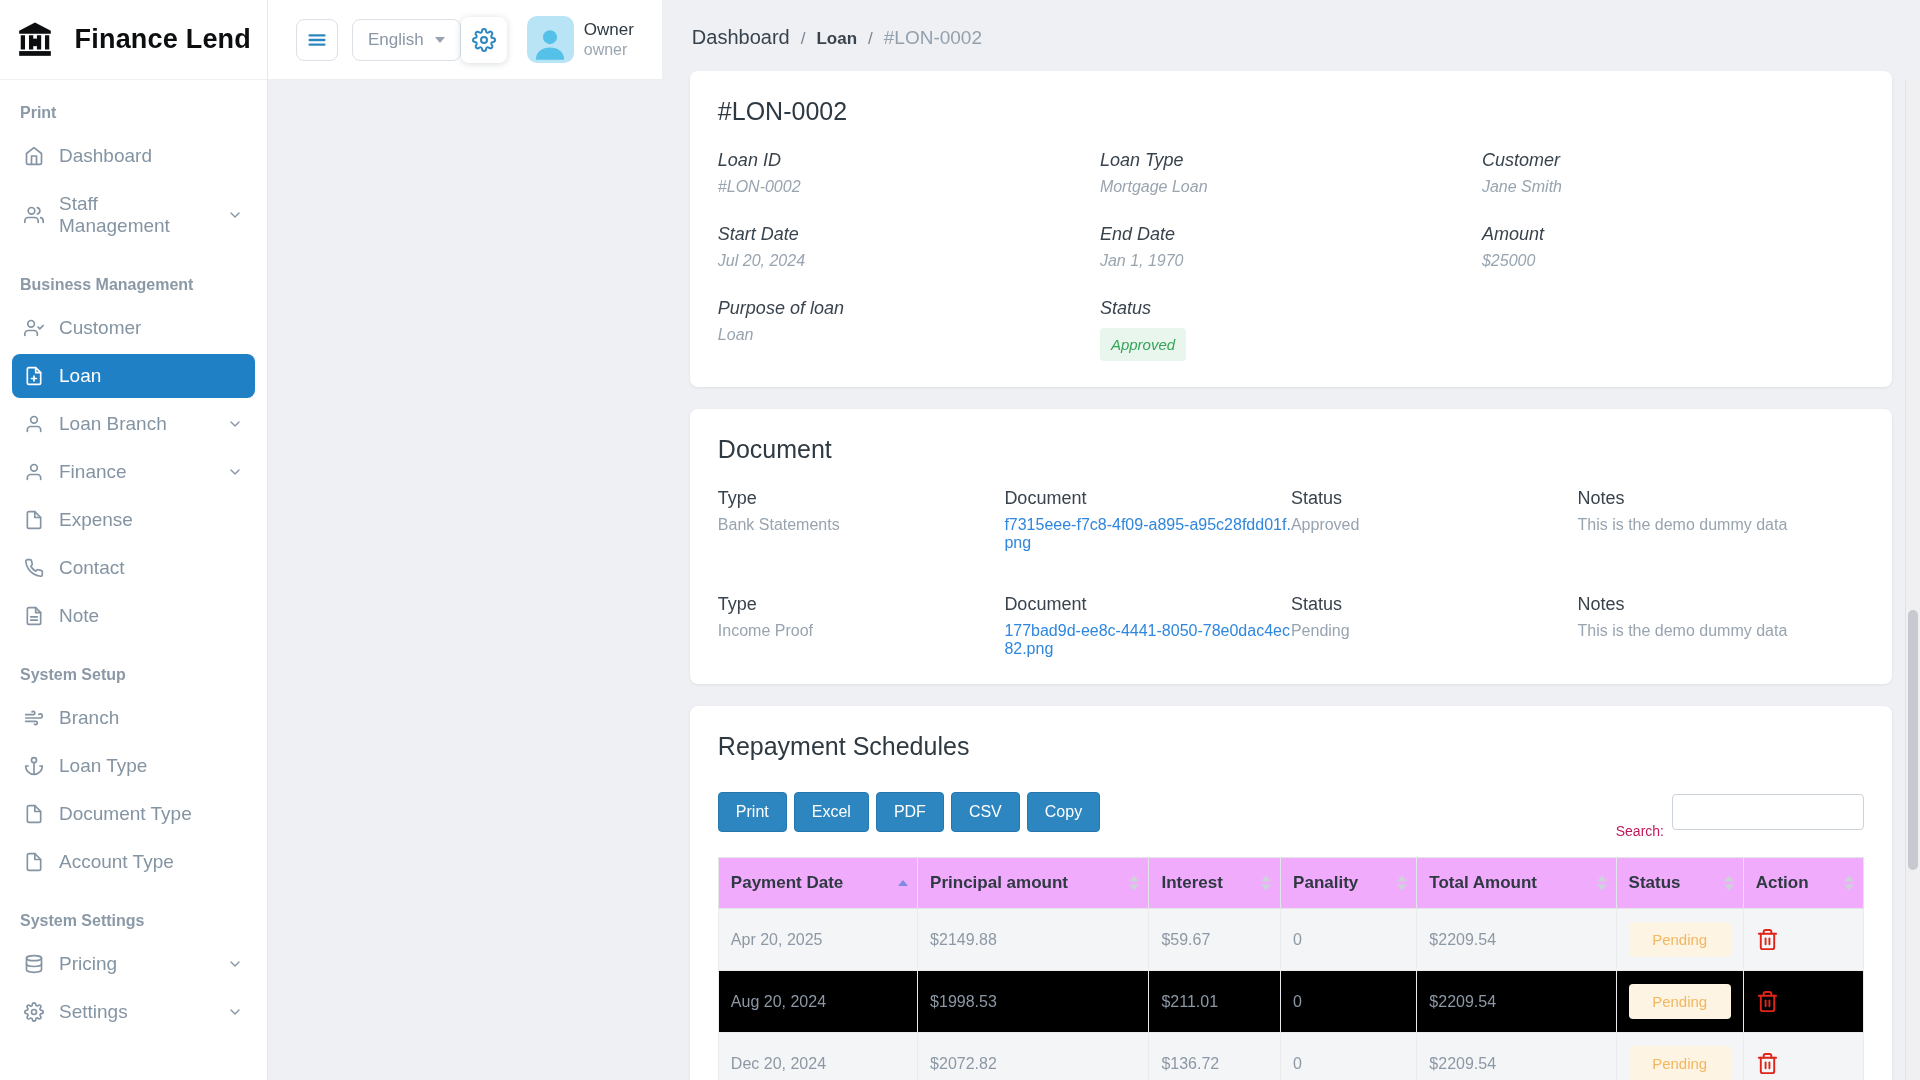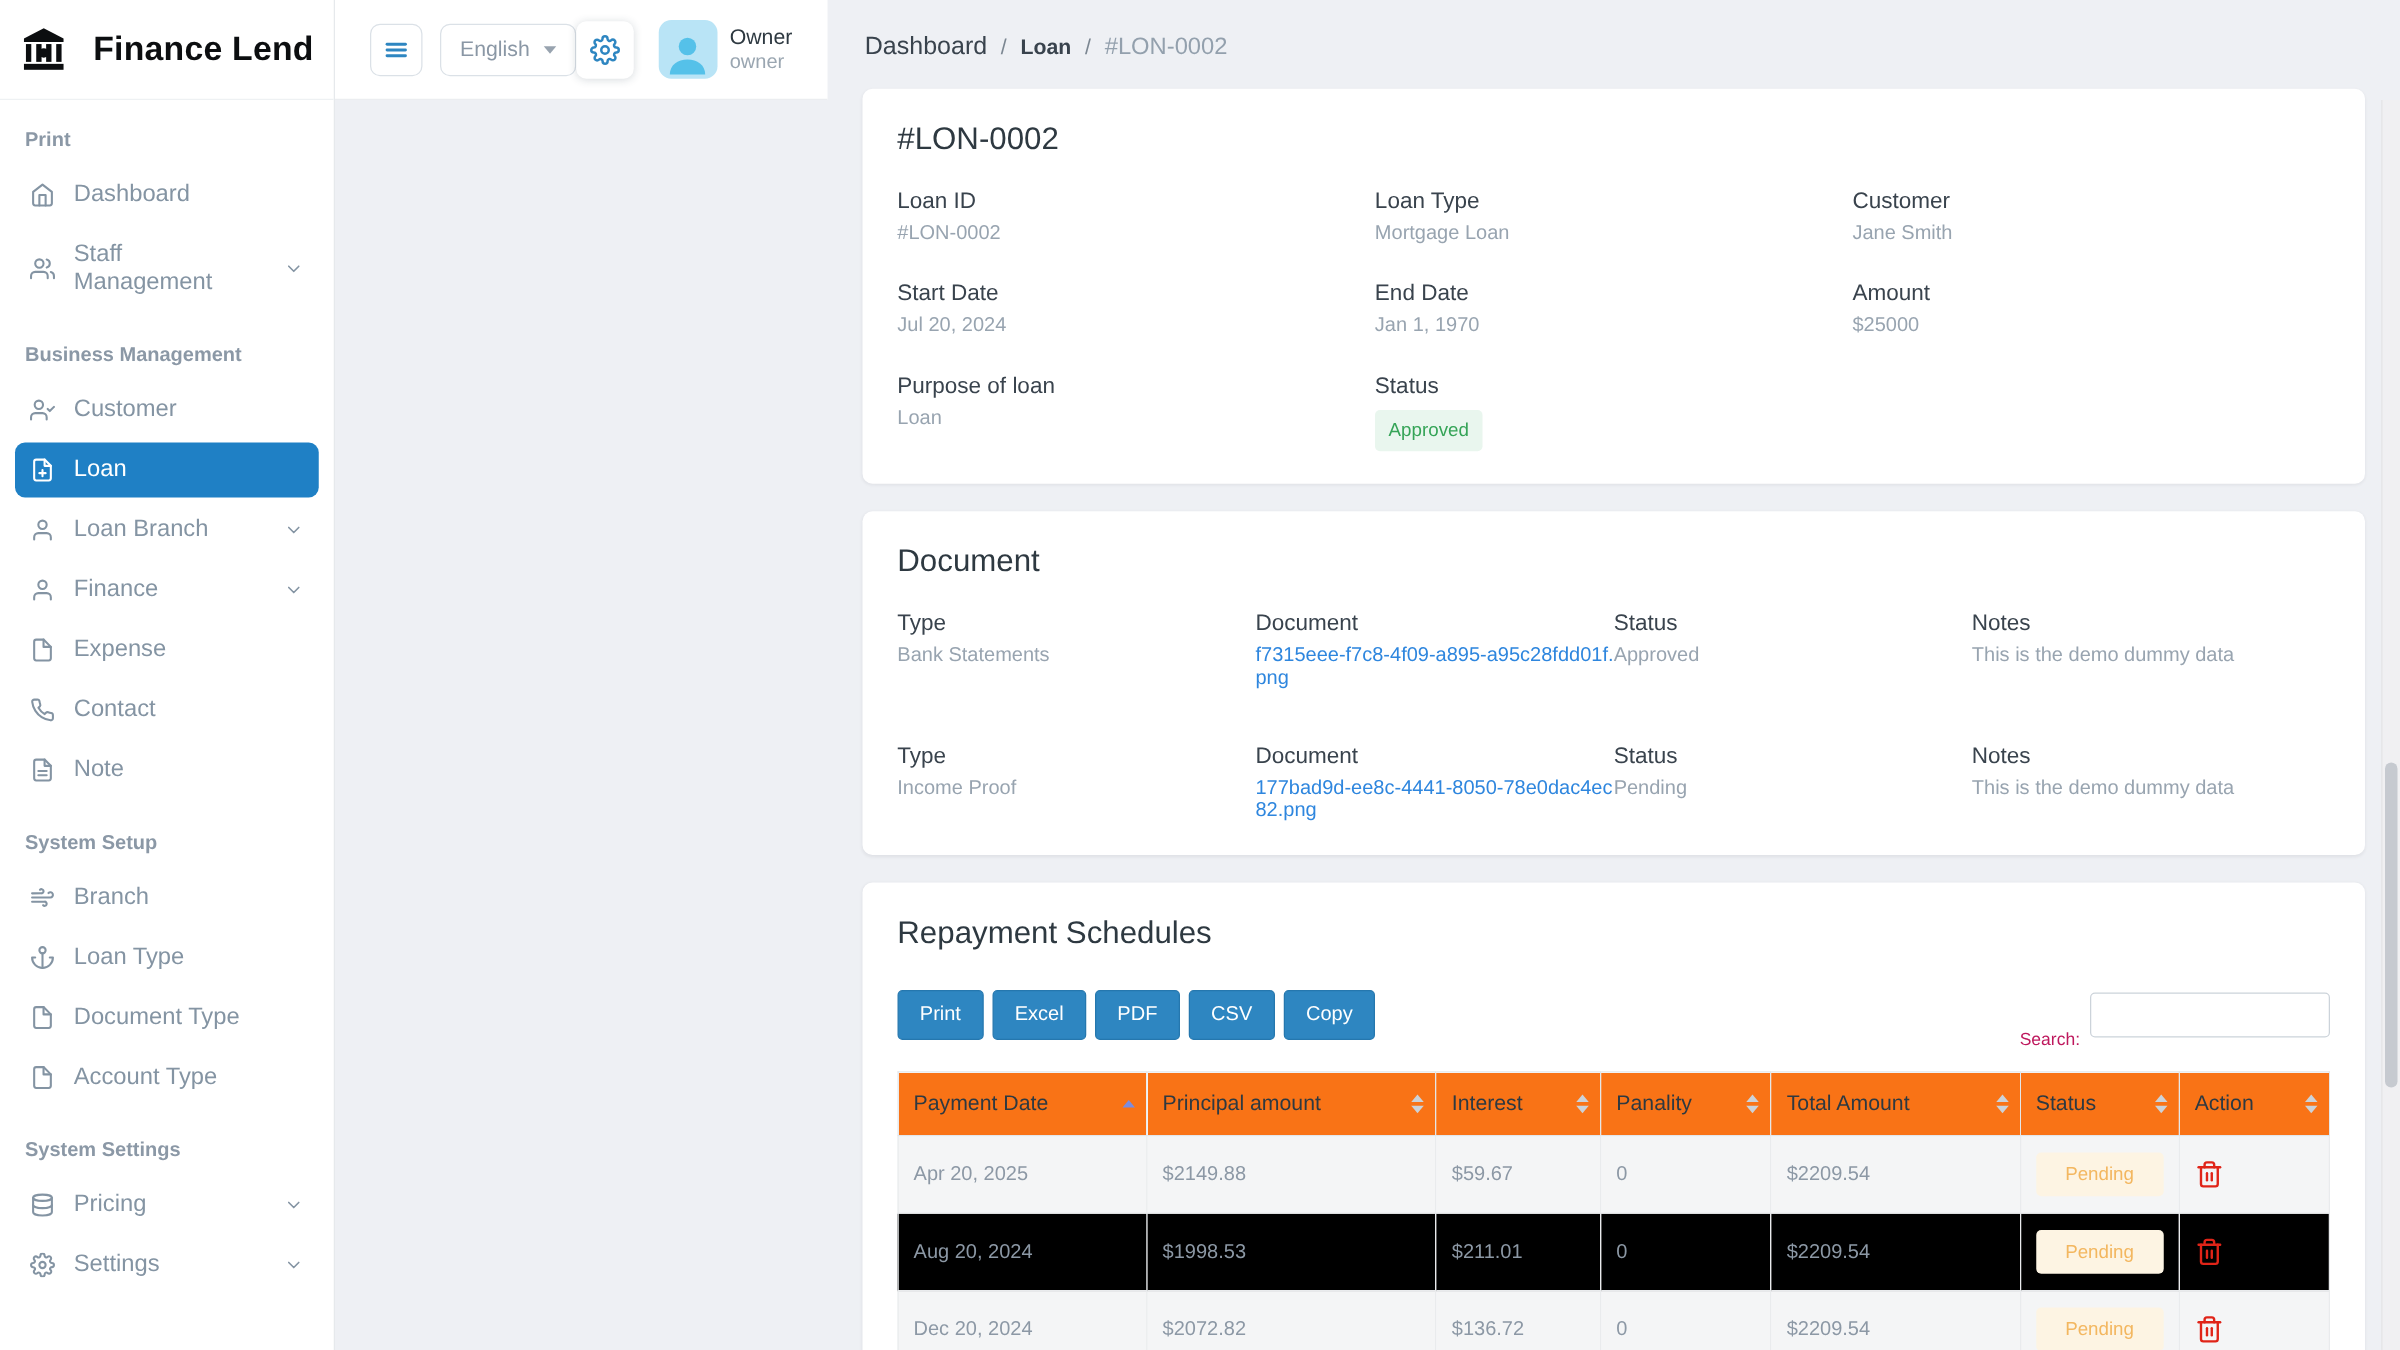--- a/index.html
+++ b/index.html
@@ -37,36 +37,36 @@
   .content { flex:1; padding:18px 28px 0 28px; overflow:hidden; position:relative; }
   .breadcrumb { display:flex; align-items:baseline; gap:11px; padding:8px 0 0 2px; }
   .bc-root { font-size:20px; color:#39434d; cursor:pointer; }
   .bc-sep { font-size:17px; color:#7b8691; }
   .bc-link { font-size:17px; font-weight:700; color:#39434d; cursor:pointer; }
   .bc-current { font-size:19px; color:#93a0ad; }
 
   .card { background:#fff; border-radius:8px; box-shadow:0 1px 3px rgba(25,35,45,.07); padding:26px 28px; margin-top:22px; }
   .card-title { font-size:25px; color:#2e3941; margin-bottom:24px; font-weight:400; }
 
-  .details-grid { display:grid; grid-template-columns:1fr 1fr 1fr; row-gap:28px; }
+  .details-grid { display:grid; grid-template-columns:1fr 1fr 1fr; row-gap:28px;font-style:italic; }
   .f-label { font-size:18px; color:#39434d; margin-bottom:7px; }
   .f-value { font-size:16px; color:#98a4b0; }
   .badge-approved { display:inline-block; background:#e9f6ee; color:#35a457; font-size:15px; padding:8px 11px; border-radius:4px; margin-top:2px; }
 
   .doc-grid { display:grid; grid-template-columns:1fr 1fr 1fr 1fr; row-gap:42px; }
   .doc-link { font-size:16px; color:#2e86de; cursor:pointer; text-decoration:none; word-break:break-all; }
 
   .toolbar { display:flex; align-items:center; margin:4px 0 18px 0; }
   .tb-btn { background:#2e86c1; border:1px solid #2577ae; color:#ffffff; font-size:16px; padding:10px 17px; border-radius:4px; margin-right:7px; cursor:pointer; font-family:inherit; }
   .search-wrap { margin-left:auto; display:flex; align-items:center; gap:8px; }
   .search-label { font-size:14px; color:#be185d;margin-top:38px; }
   .search-input { width:192px; height:36px; border:1px solid #ccd3da; border-radius:4px; padding:0 8px; font-size:16px; color:#39434d; background:#fff; }
 
   table.rs { width:100%; border-collapse:collapse; }
-  table.rs th { border:1px solid #e3e6e9; text-align:left; font-size:17px; font-weight:400; color:#2e3941; padding:15px 12px; position:relative; cursor:pointer; background:#f97316; }
+  table.rs th { border:1px solid #e3e6e9; text-align:left; font-size:17px; font-weight:700; color:#2e3941; padding:15px 12px; position:relative; cursor:pointer; background:#f0abfc; }
   table.rs td { border:1px solid #e9ebed; font-size:16px; color:#8c98a5; padding:13px 12px; }
   table.rs tr.odd td { background:#f4f5f6; }
   table.rs tr.even td { background:#000000; }
   .sort { position:absolute; right:9px; top:50%; transform:translateY(-50%); display:flex; flex-direction:column; gap:3px; }
   .tri-up { width:0; height:0; border-left:5px solid transparent; border-right:5px solid transparent; border-bottom:6px solid #ccd2d8; }
   .tri-down { width:0; height:0; border-left:5px solid transparent; border-right:5px solid transparent; border-top:6px solid #ccd2d8; }
   .tri-up.active { border-bottom-color:#7b8ce0; }
   .badge-pending { display:block; background:#fdf4e3; color:#f3b760; font-size:15px; text-align:center; padding:9px 4px; border-radius:4px; }
   .trash-btn { background:none; border:none; cursor:pointer; color:#e02418; padding:0; display:flex; }
   .trash-btn svg { width:23px; height:23px; stroke-width:2; }

